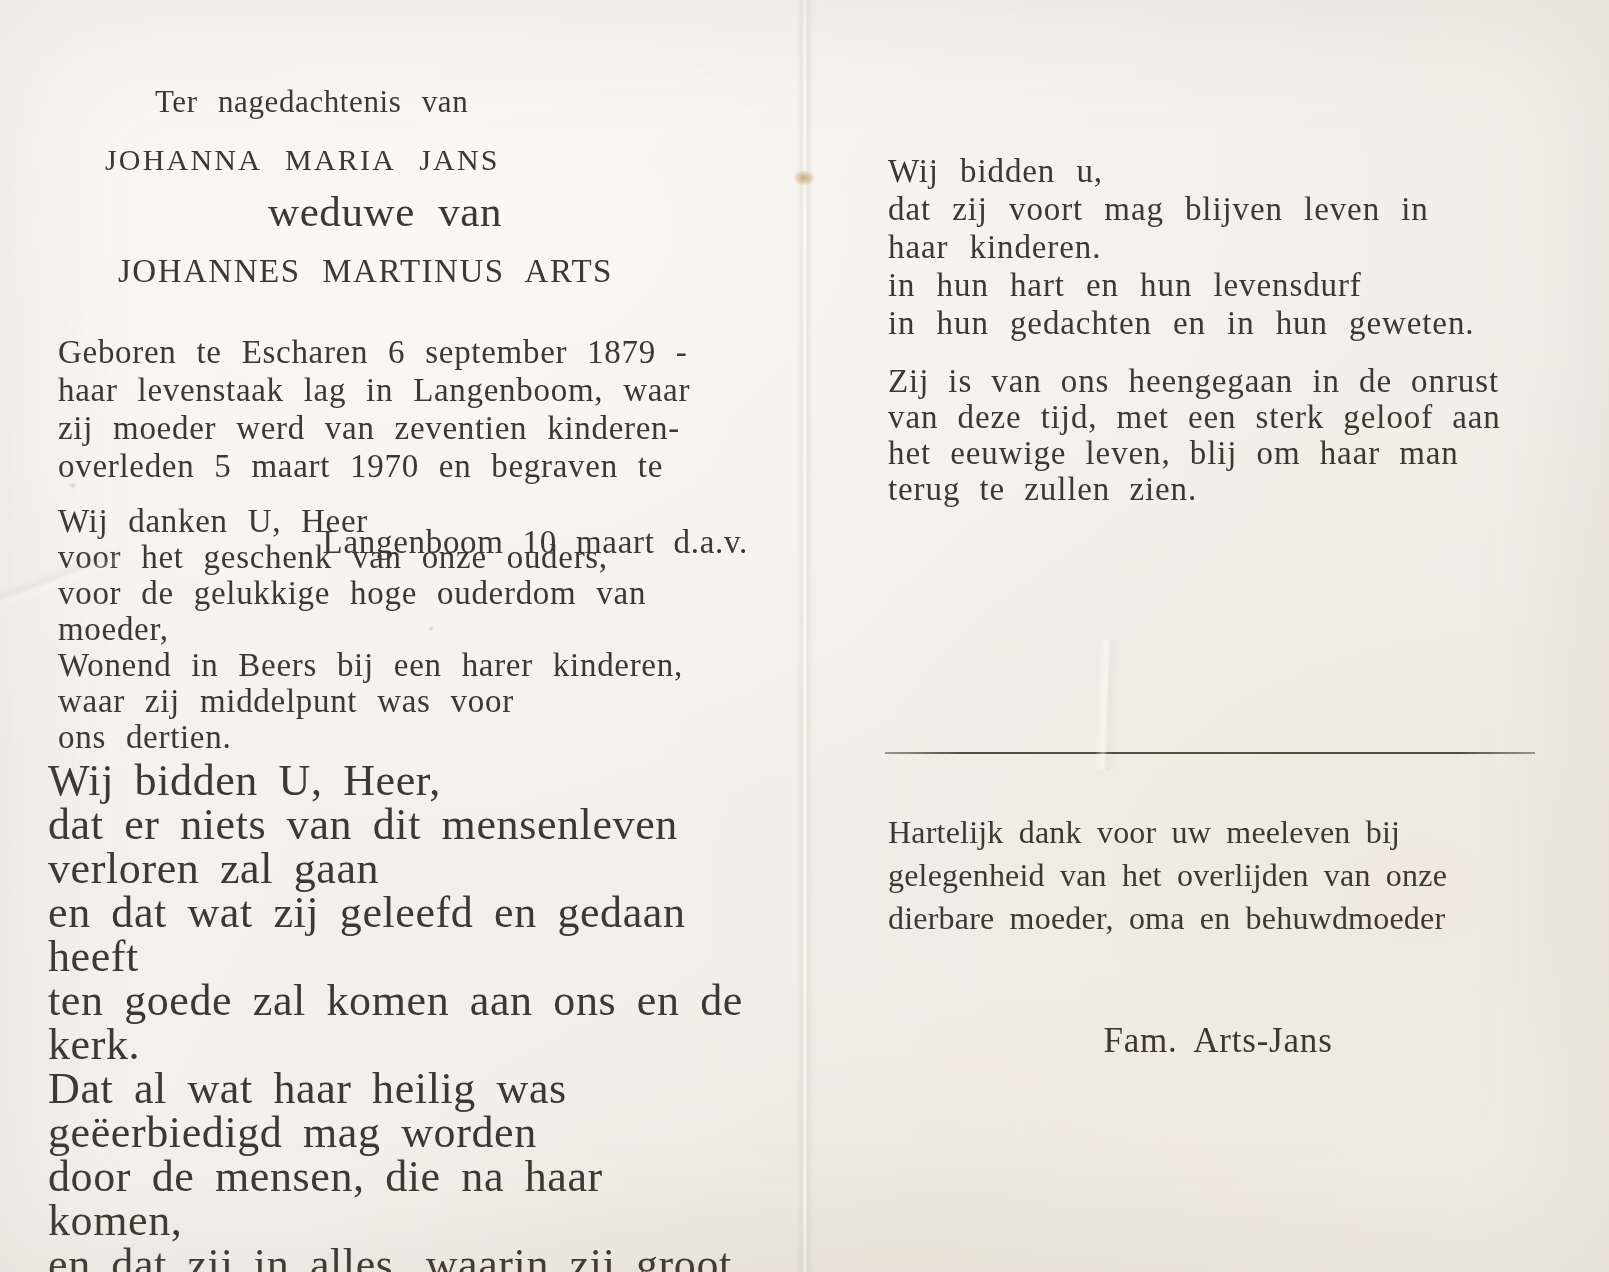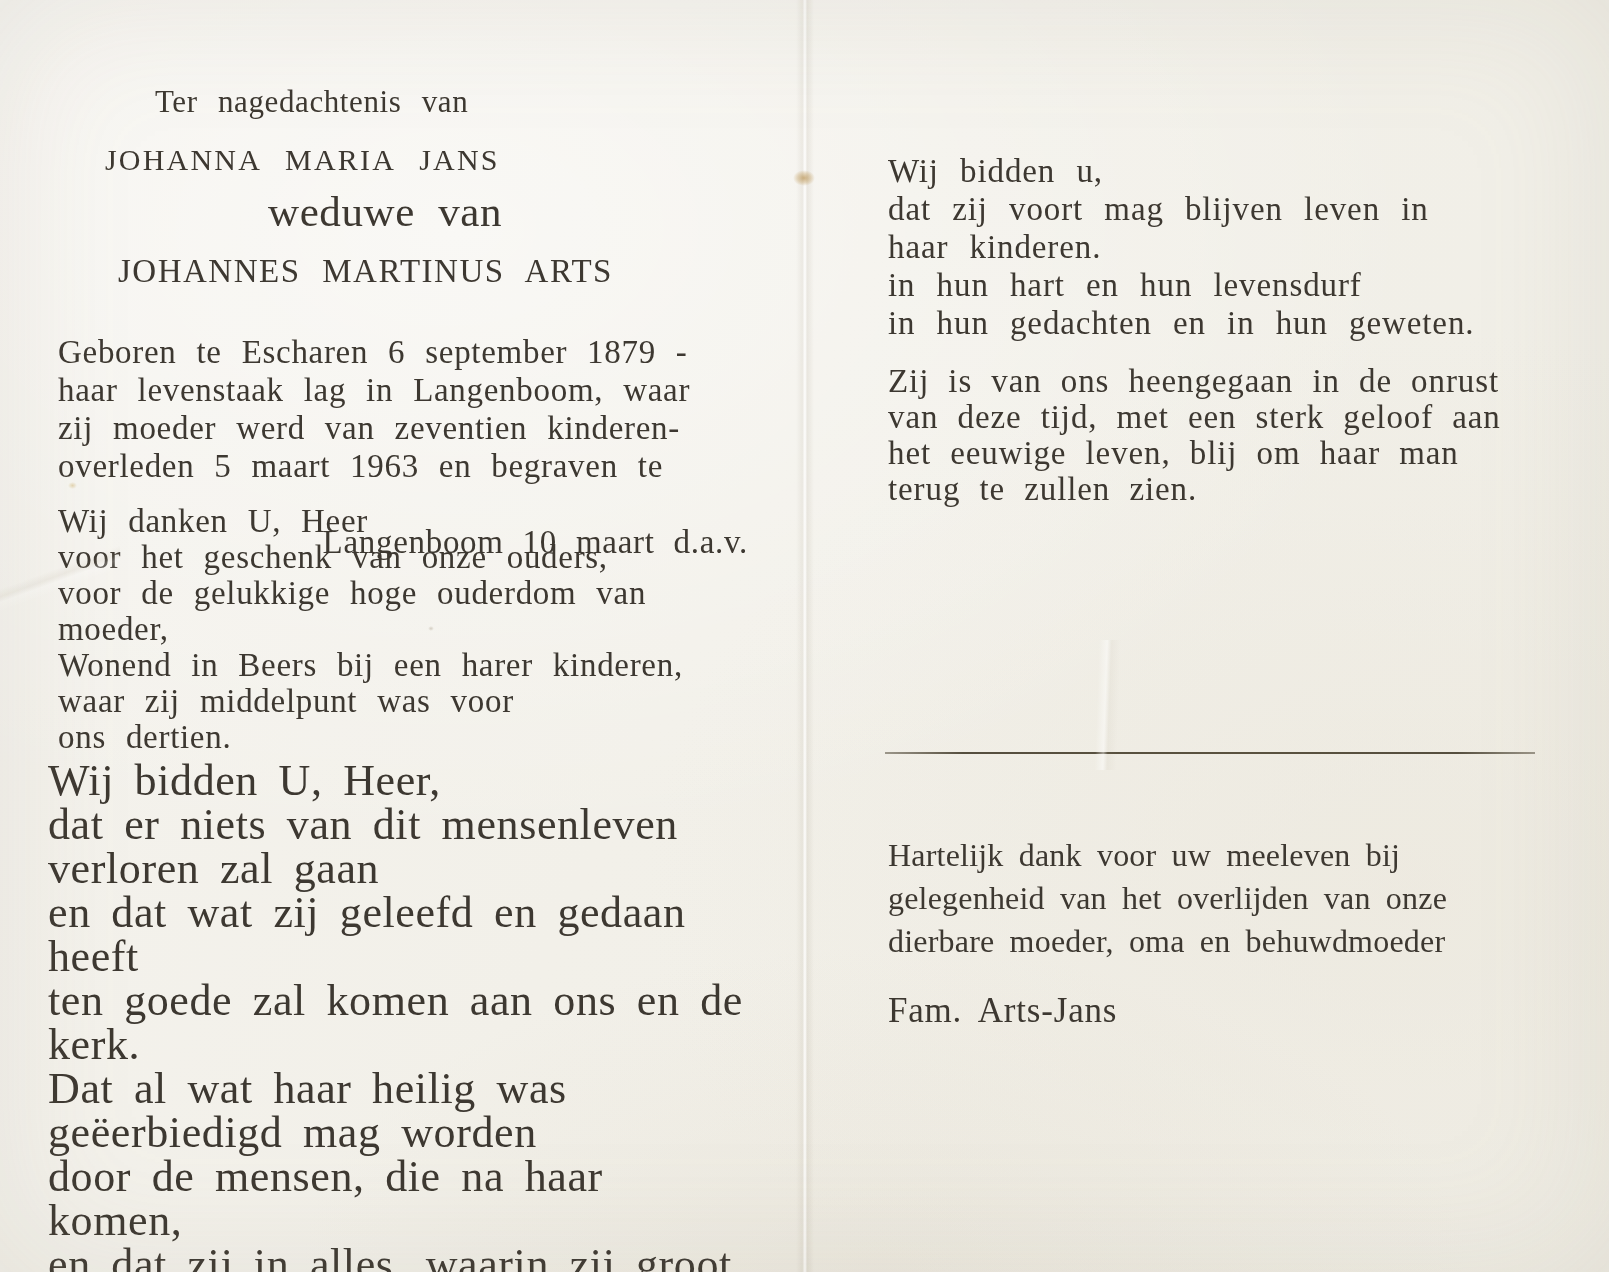--- a/index.html
+++ b/index.html
@@ -86,26 +86,26 @@
   .rule {
     position: absolute;
     left: 80px; top: 752px;
     width: 650px; height: 2px;
     background: linear-gradient(90deg, rgba(86,78,62,0.55), #554e3e 12%, #5a523f 55%, #554e3e 88%, rgba(86,78,62,0.55));
     border: none;
   }
   .acknowledgement {
     left: 83px; top: 811px; width: 620px;
     font-size: 32px; line-height: 43px;
-    letter-spacing: 0.2px; word-spacing: 7px; margin-top: 23px;
+    letter-spacing: 0.2px; word-spacing: 7px;
   }
   .signature {
-    left: 83px; top: 992px; width: 660px;
+    left: 83px; top: 1022px; width: 660px;
     font-size: 35px; line-height: 38px;
-    text-align: left;
+    text-align: center;
     letter-spacing: 0.8px; word-spacing: 8px;
   }
 
   
   .fold {
     position: absolute; left: 796px; top: 0;
     width: 18px; height: 1272px;
     background: linear-gradient(90deg,
       rgba(0,0,0,0) 0%,
       rgba(140,128,105,0.10) 35%,
@@ -146,21 +146,21 @@
 
   <div class="page page-left">
     <div class="block intro">Ter nagedachtenis van</div>
     <h1 class="block name">JOHANNA MARIA JANS</h1>
     <div class="block widow">weduwe van</div>
     <h2 class="block spouse">JOHANNES MARTINUS ARTS</h2>
     <div class="block bio">
       <div>Geboren te Escharen 6 september 1879 -
 haar levenstaak lag in Langenboom, waar
 zij moeder werd van zeventien kinderen-
-overleden 5 maart 1963 en begraven te</div>
+overleden 5 maart 1970 en begraven te</div>
       <div class="bio-last">Langenboom 10 maart d.a.v.</div>
     </div>
     <div class="block thanksgiving">Wij danken U, Heer
 voor het geschenk van onze ouders,
 voor de gelukkige hoge ouderdom van
 moeder,
 Wonend in Beers bij een harer kinderen,
 waar zij middelpunt was voor
 ons dertien.</div>
     <div class="block petition">Wij bidden U, Heer,

